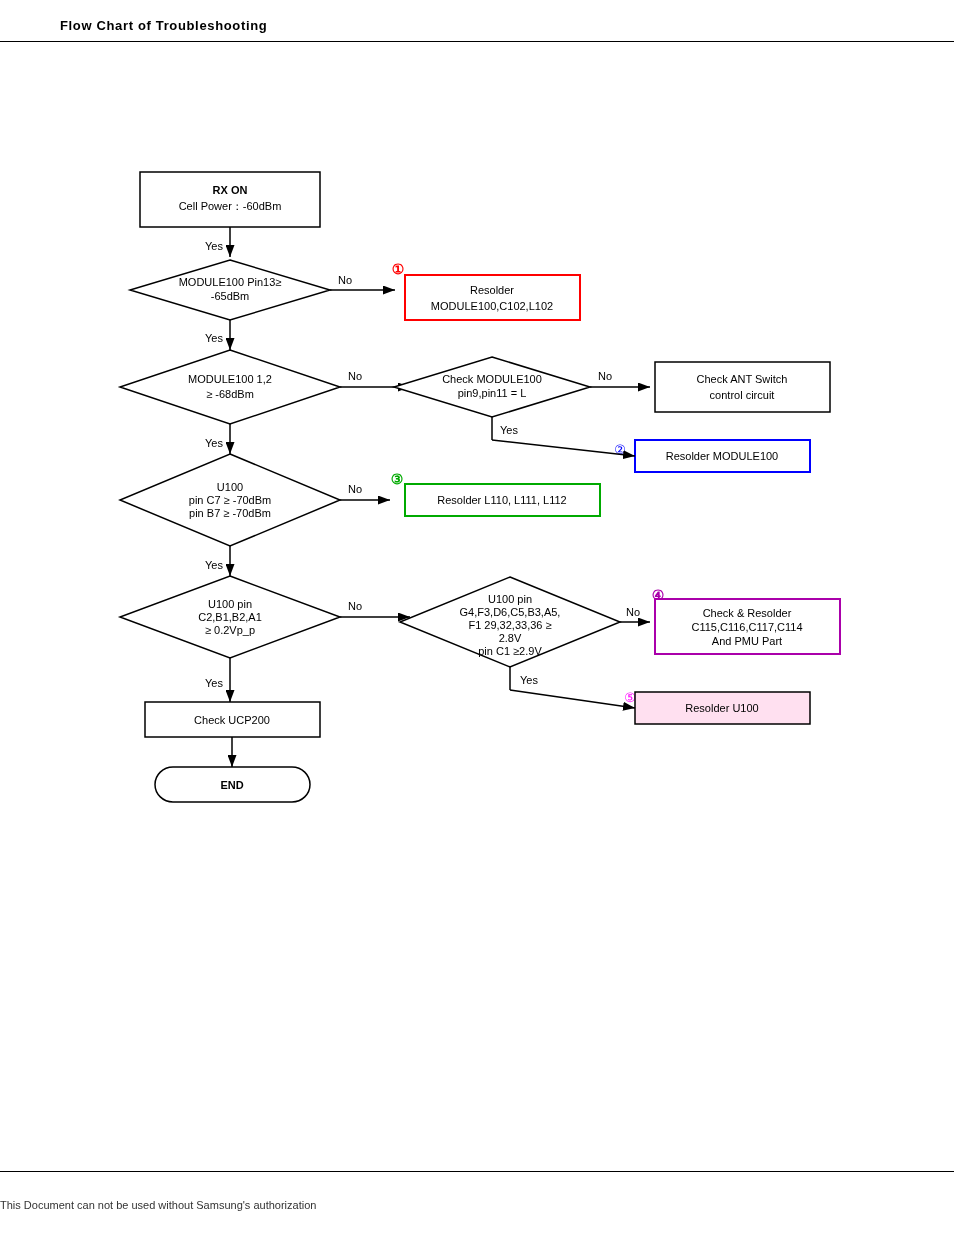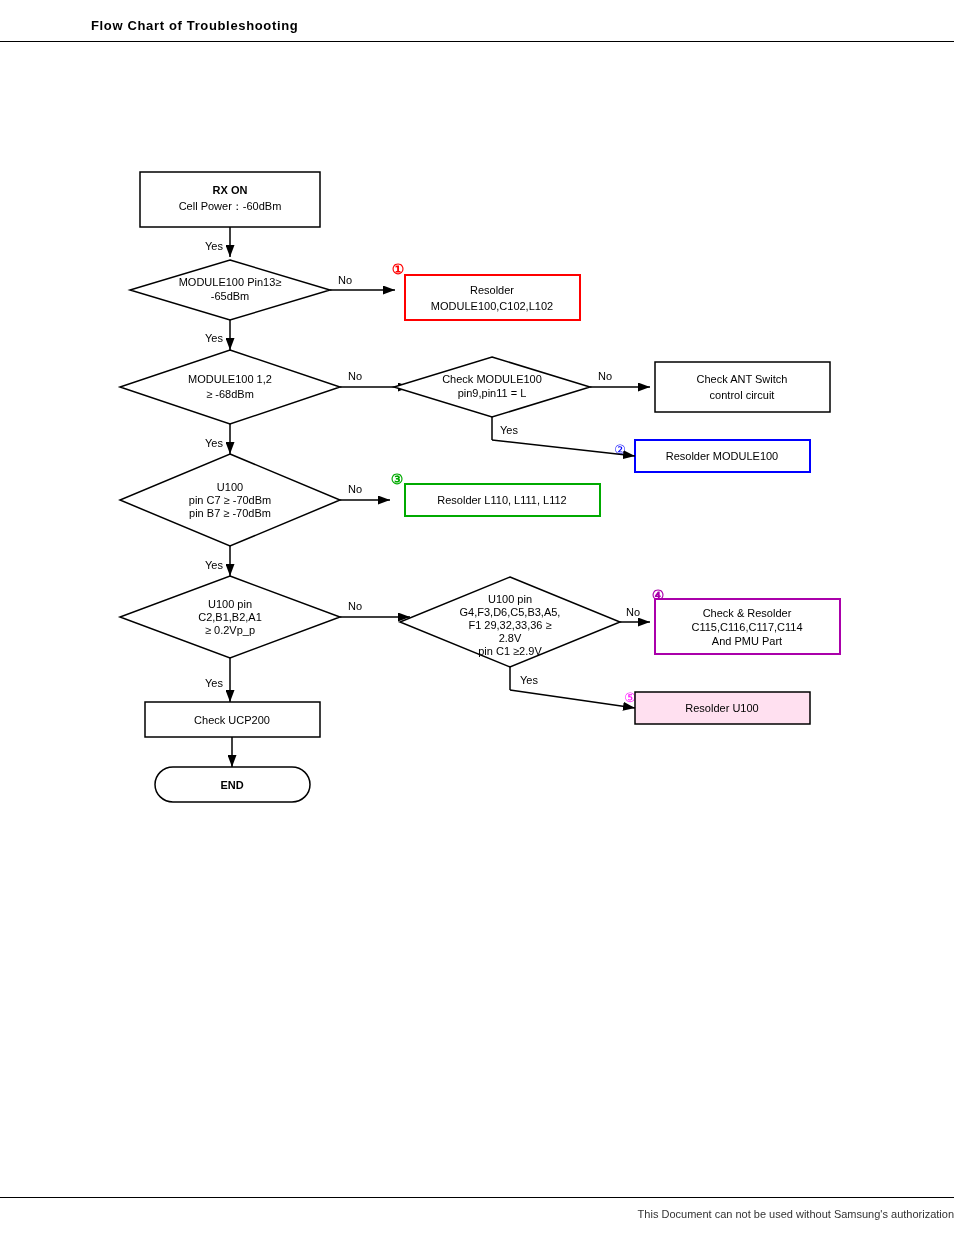--- a/index.html
+++ b/index.html
@@ -6,35 +6,35 @@
     body {
       width: 954px;
       min-height: 1235px;
       background: #fff;
       font-family: Arial, sans-serif;
       font-size: 12px;
       color: #000;
       position: relative;
     }
     .page-header {
-      padding: 18px 60px 8px 91px;
+      padding: 18px 60px 8px 60px;
       border-bottom: 1.5px solid #000;
       font-weight: bold;
       font-size: 13px;
       letter-spacing: 0.05em;
     }
     .page-footer {
       position: absolute;
-      bottom: 15px;
+      bottom: 24px;
       width: 100%;
-      text-align: right;
+      text-align: left;
       font-size: 11px;
       color: #333;
       border-top: 1.5px solid #000;
-      padding-top: 10px;
+      padding-top: 27px;
     }
     .flowchart-area {
       position: relative;
       width: 100%;
       height: 1100px;
       text-decoration: underline;
     }
     svg {
       position: absolute;
       top: 0; left: 0;

